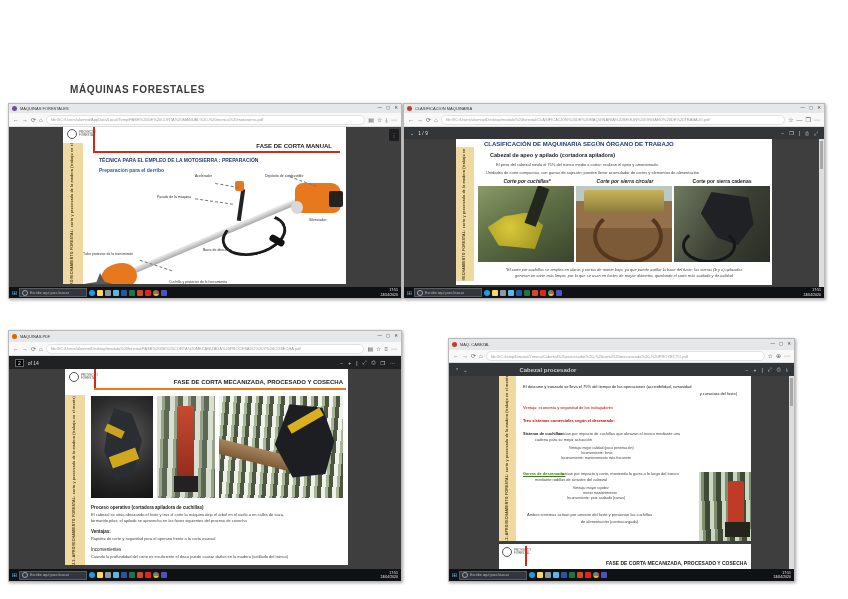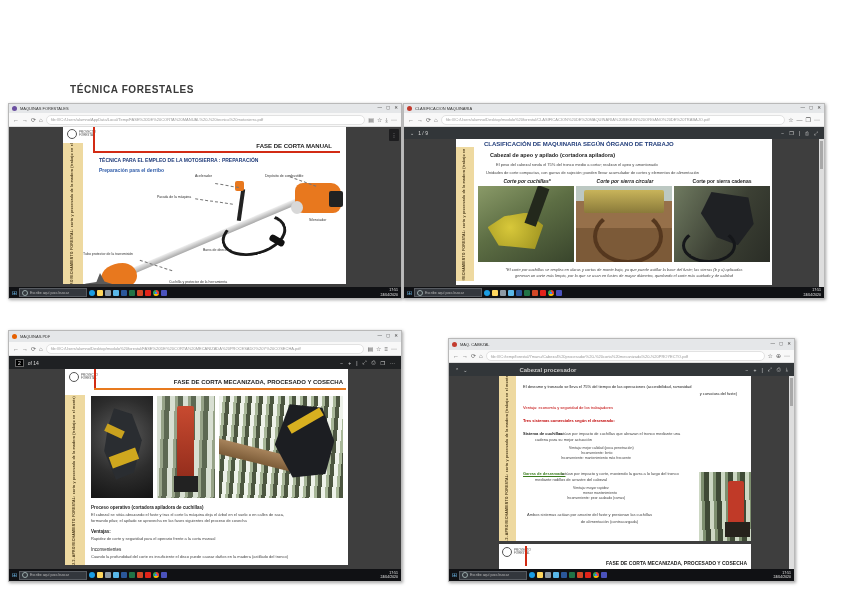--- a/index.html
+++ b/index.html
@@ -75,21 +75,21 @@
   .ph3c{background:repeating-linear-gradient(95deg,#eef2ea 0 4px,#a8b798 4px 7px,#4c5640 7px 11px);}
   .ph4a{background:repeating-linear-gradient(88deg,#cdd8c4 0 4px,#7e9070 4px 7px,#3f4a36 7px 12px);}
   .lbl{position:absolute;font-size:3.5px;color:#333;line-height:1.1;}
   .lead{position:absolute;border-top:1px dashed #777;height:0;}
   .scr{position:absolute;right:0;top:0;bottom:0;width:5px;background:#dedede;}
   .scr i{position:absolute;left:1px;right:1px;top:2px;height:28px;background:#a8a8a8;display:block;}
 </style>
 </head>
 <body>
 
-<div class="doc-title">TÉCNICA FORESTALES</div>
+<div class="doc-title">MÁQUINAS FORESTALES</div>
 
 <div class="win" style="left:8px;top:103px;width:392px;height:194px">
   <div class="tbar" style="height:9px">
     <span class="favdot"></span>
     <span class="tt">MAQUINAS FORESTALES</span>
     <span class="wctl">
       <span>—</span>
       <span>▢</span>
       <span>✕</span>
     </span>

